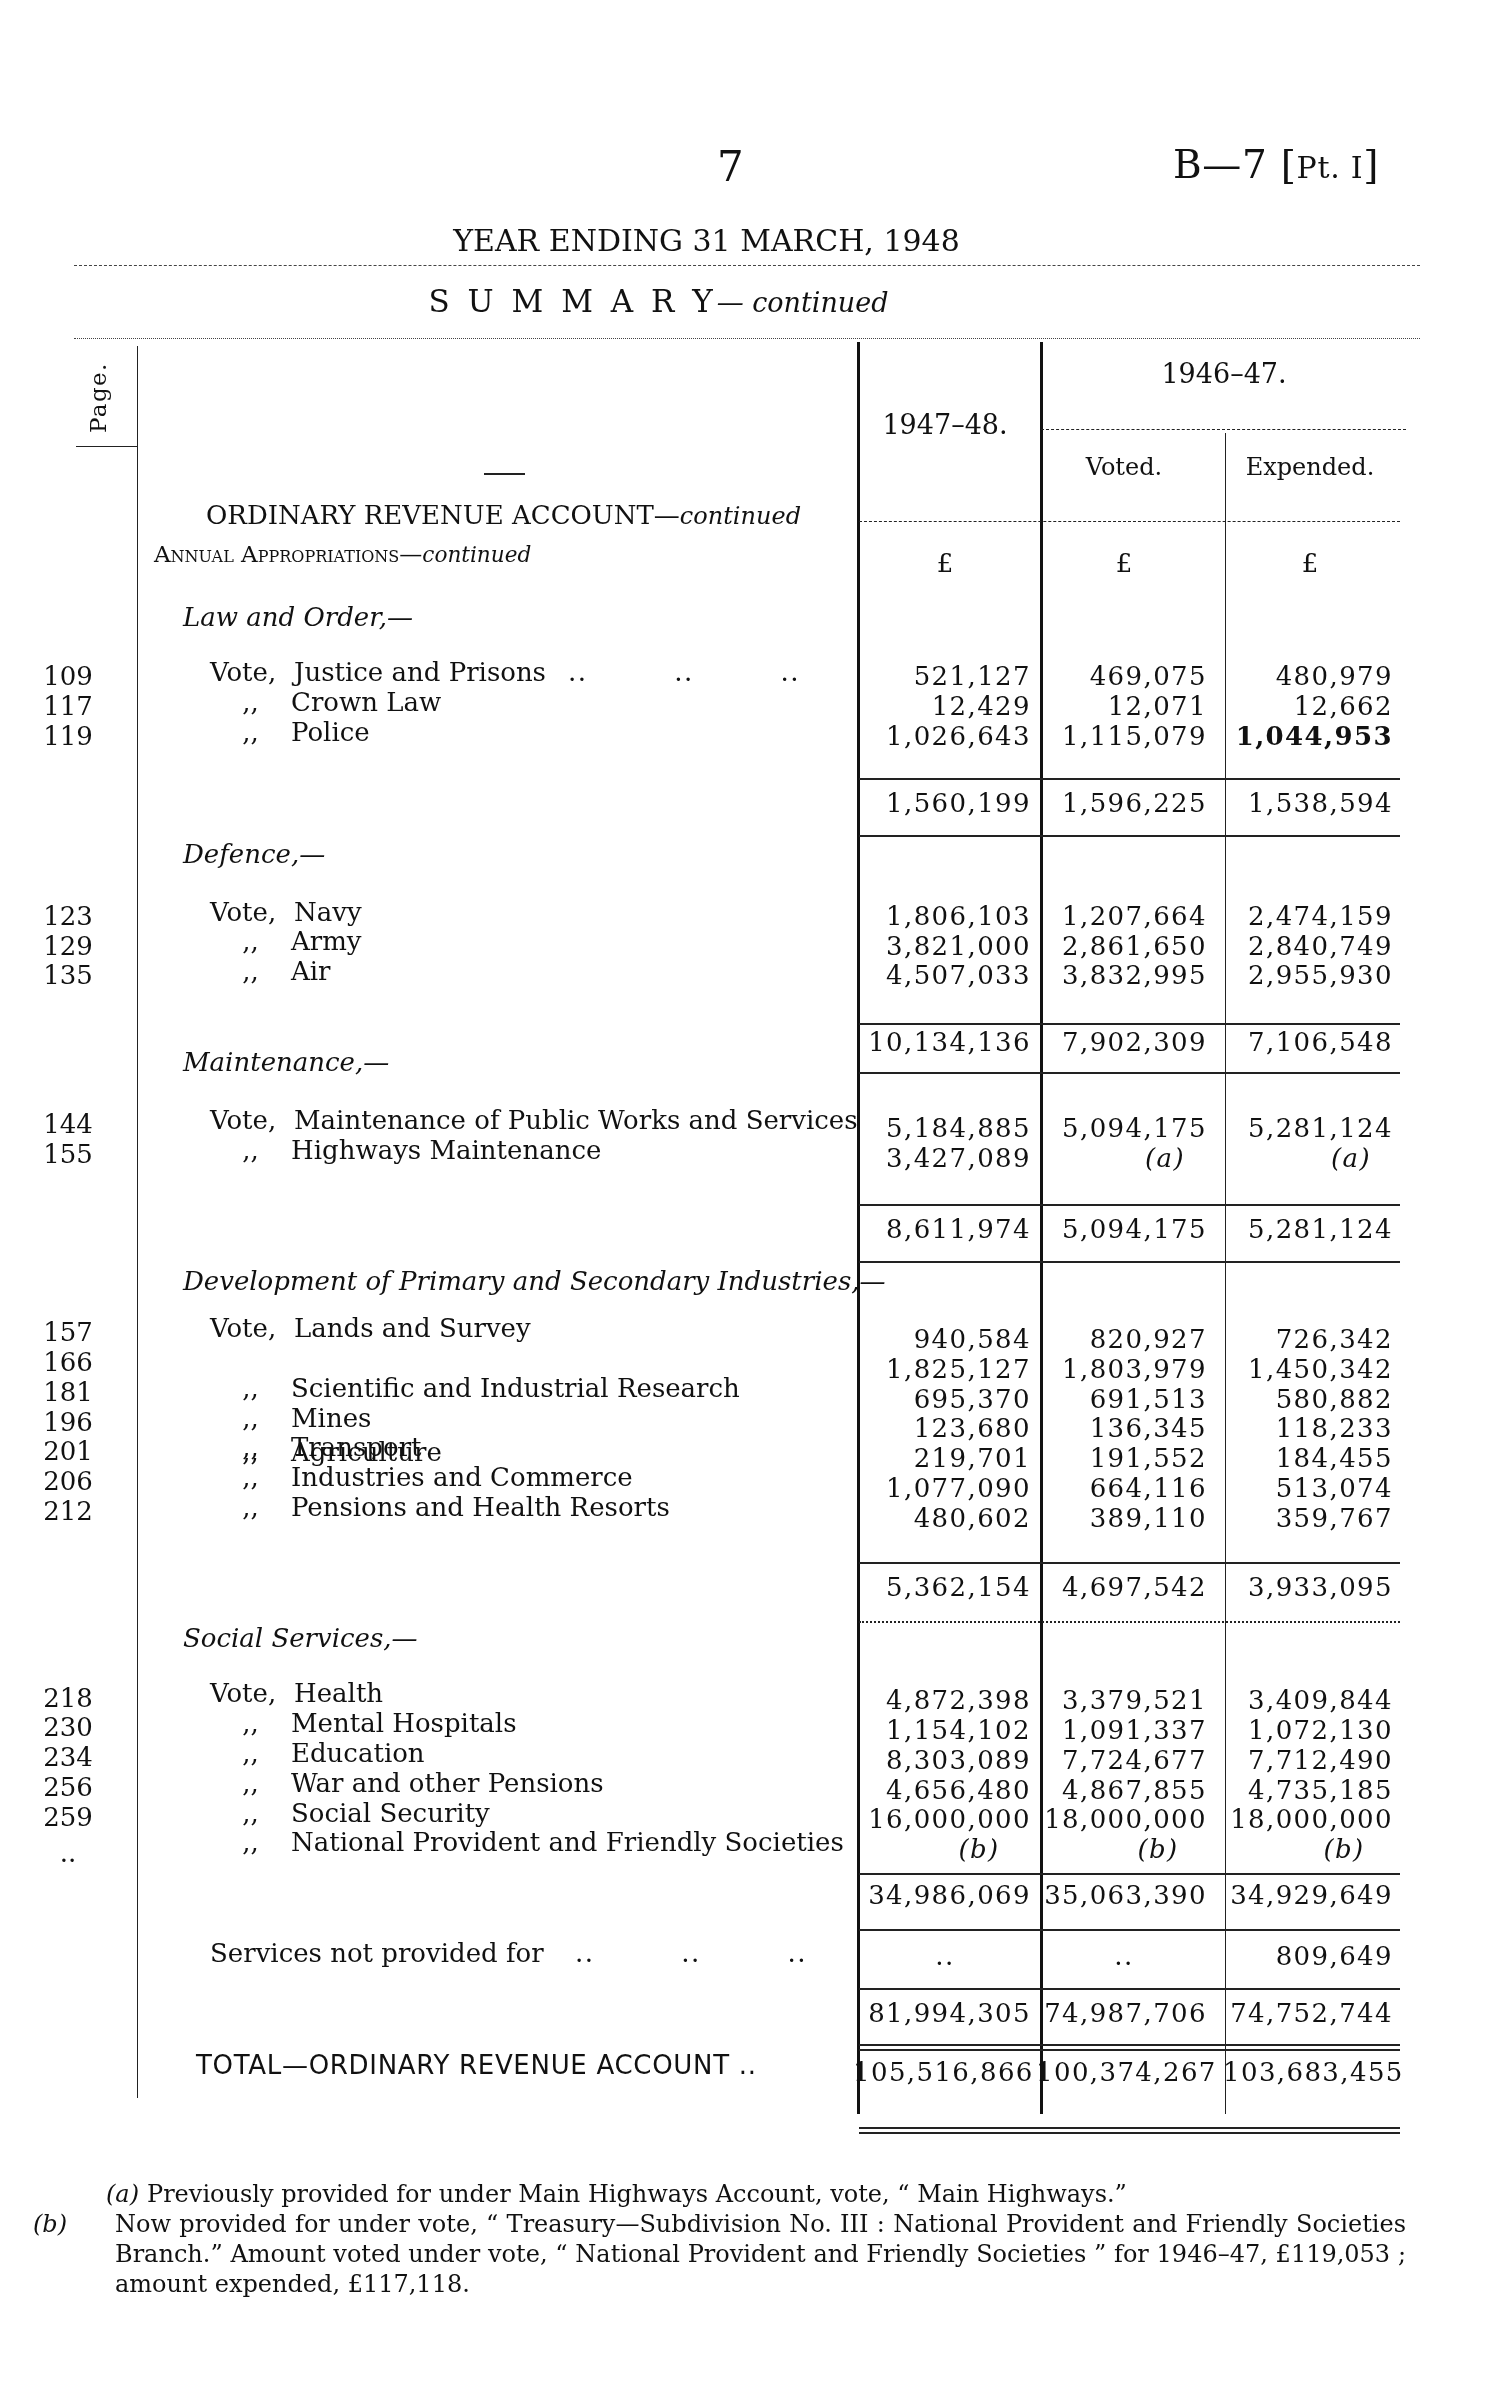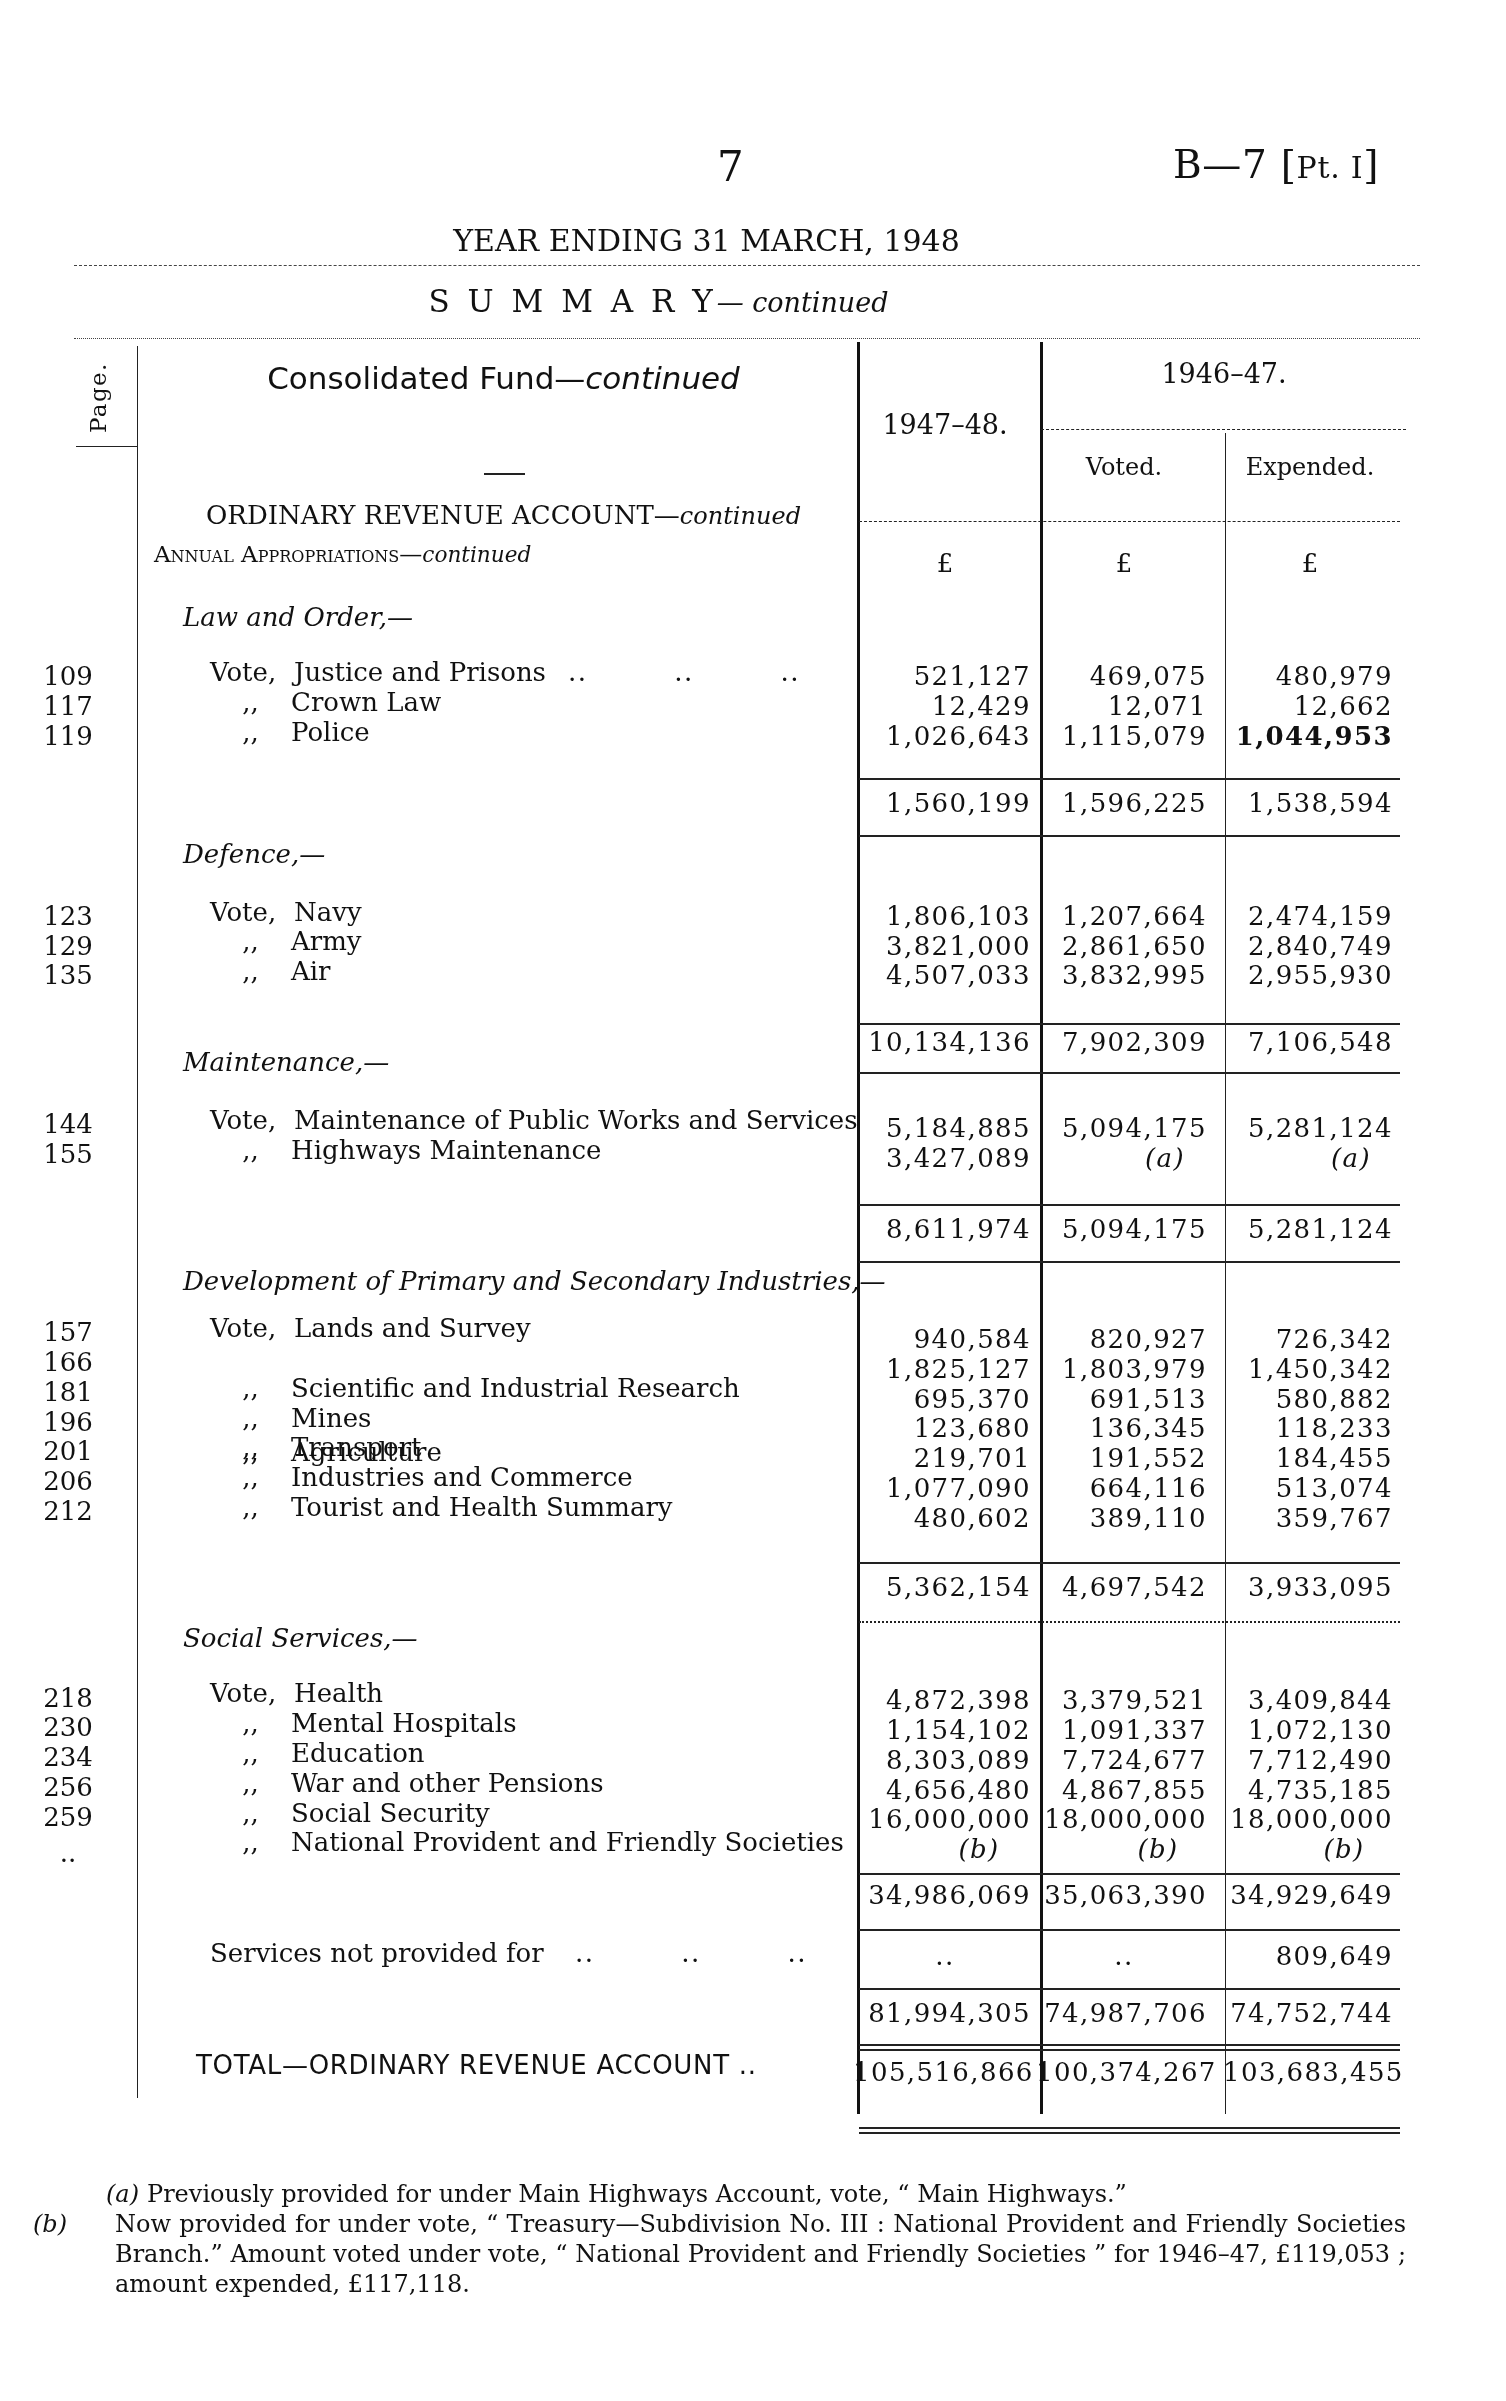--- a/index.html
+++ b/index.html
@@ -65,21 +65,20 @@
 <div class="vline thick" style="left:857px; top:342px; height:1772px;"></div>
 <div class="vline thick" style="left:1040px; top:342px; height:1772px;"></div>
 <div class="vline thin" style="left:1225px; top:433px; height:1681px;"></div>
 <div class="hline" style="left:1041px; top:429px; width:365px; border-top-width:1.4px; border-top-style:dashed;"></div>
 <div class="hline" style="left:859px; top:521px; width:541px; border-top-width:1.4px; border-top-style:dashed;"></div>
 
 <div class="abs page-label">
     <span>Page.</span>
   </div>
 <div class="abs heading-sans">
-  <div><span>Consolidated Fund—</span><em>continued</em></div>
 </div>
 <div class="abs" style="left:484px; top:473px; width:41px; border-top:2px solid #222;"></div>
 <div class="abs ora"><span>ORDINARY REVENUE ACCOUNT—</span><em>continued</em></div>
 <div class="abs aa"><span class="small" style="font-variant: small-caps; font-size:23px;">Annual Appropriations—</span><em style="font-size:21.6px;">continued</em></div>
 
 <div class="abs col-head c1" style="top:409px;">1947–48.</div>
 <div class="abs col-head" style="left:1045px; width:358px; top:358px;">1946–47.</div>
 <div class="abs col-head c2" style="top:453px; font-size:24px;">Voted.</div>
 <div class="abs col-head c3" style="top:453px; font-size:24px;">Expended.</div>
 <div class="abs pound c1" style="top:548px;">£</div>
@@ -208,21 +207,21 @@
 </div>
 <div>
   <div class="abs pageno" style="top:1466px;">206</div>
   <div class="abs item" style="top:1462px;"><span class="ditto">,,</span><span>Industries and Commerce</span></div>
   <div class="num c1" style="top:1473px;">1,077,090</div>
   <div class="num c2" style="top:1473px;">664,116</div>
   <div class="num c3" style="top:1473px;">513,074</div>
 </div>
 <div>
   <div class="abs pageno" style="top:1496px;">212</div>
-  <div class="abs item" style="top:1492px;"><span class="ditto">,,</span><span>Tourist and Health Summary</span></div>
+  <div class="abs item" style="top:1492px;"><span class="ditto">,,</span><span>Pensions and Health Resorts</span></div>
   <div class="num c1" style="top:1503px;">480,602</div>
   <div class="num c2" style="top:1503px;">389,110</div>
   <div class="num c3" style="top:1503px;">359,767</div>
 </div>
 <div class="hline" style="left:859px; top:1562px; width:541px;"></div>
 <div>
   <div class="num c1" style="top:1572px;">5,362,154</div>
   <div class="num c2" style="top:1572px;">4,697,542</div>
   <div class="num c3" style="top:1572px;">3,933,095</div>
 </div>

